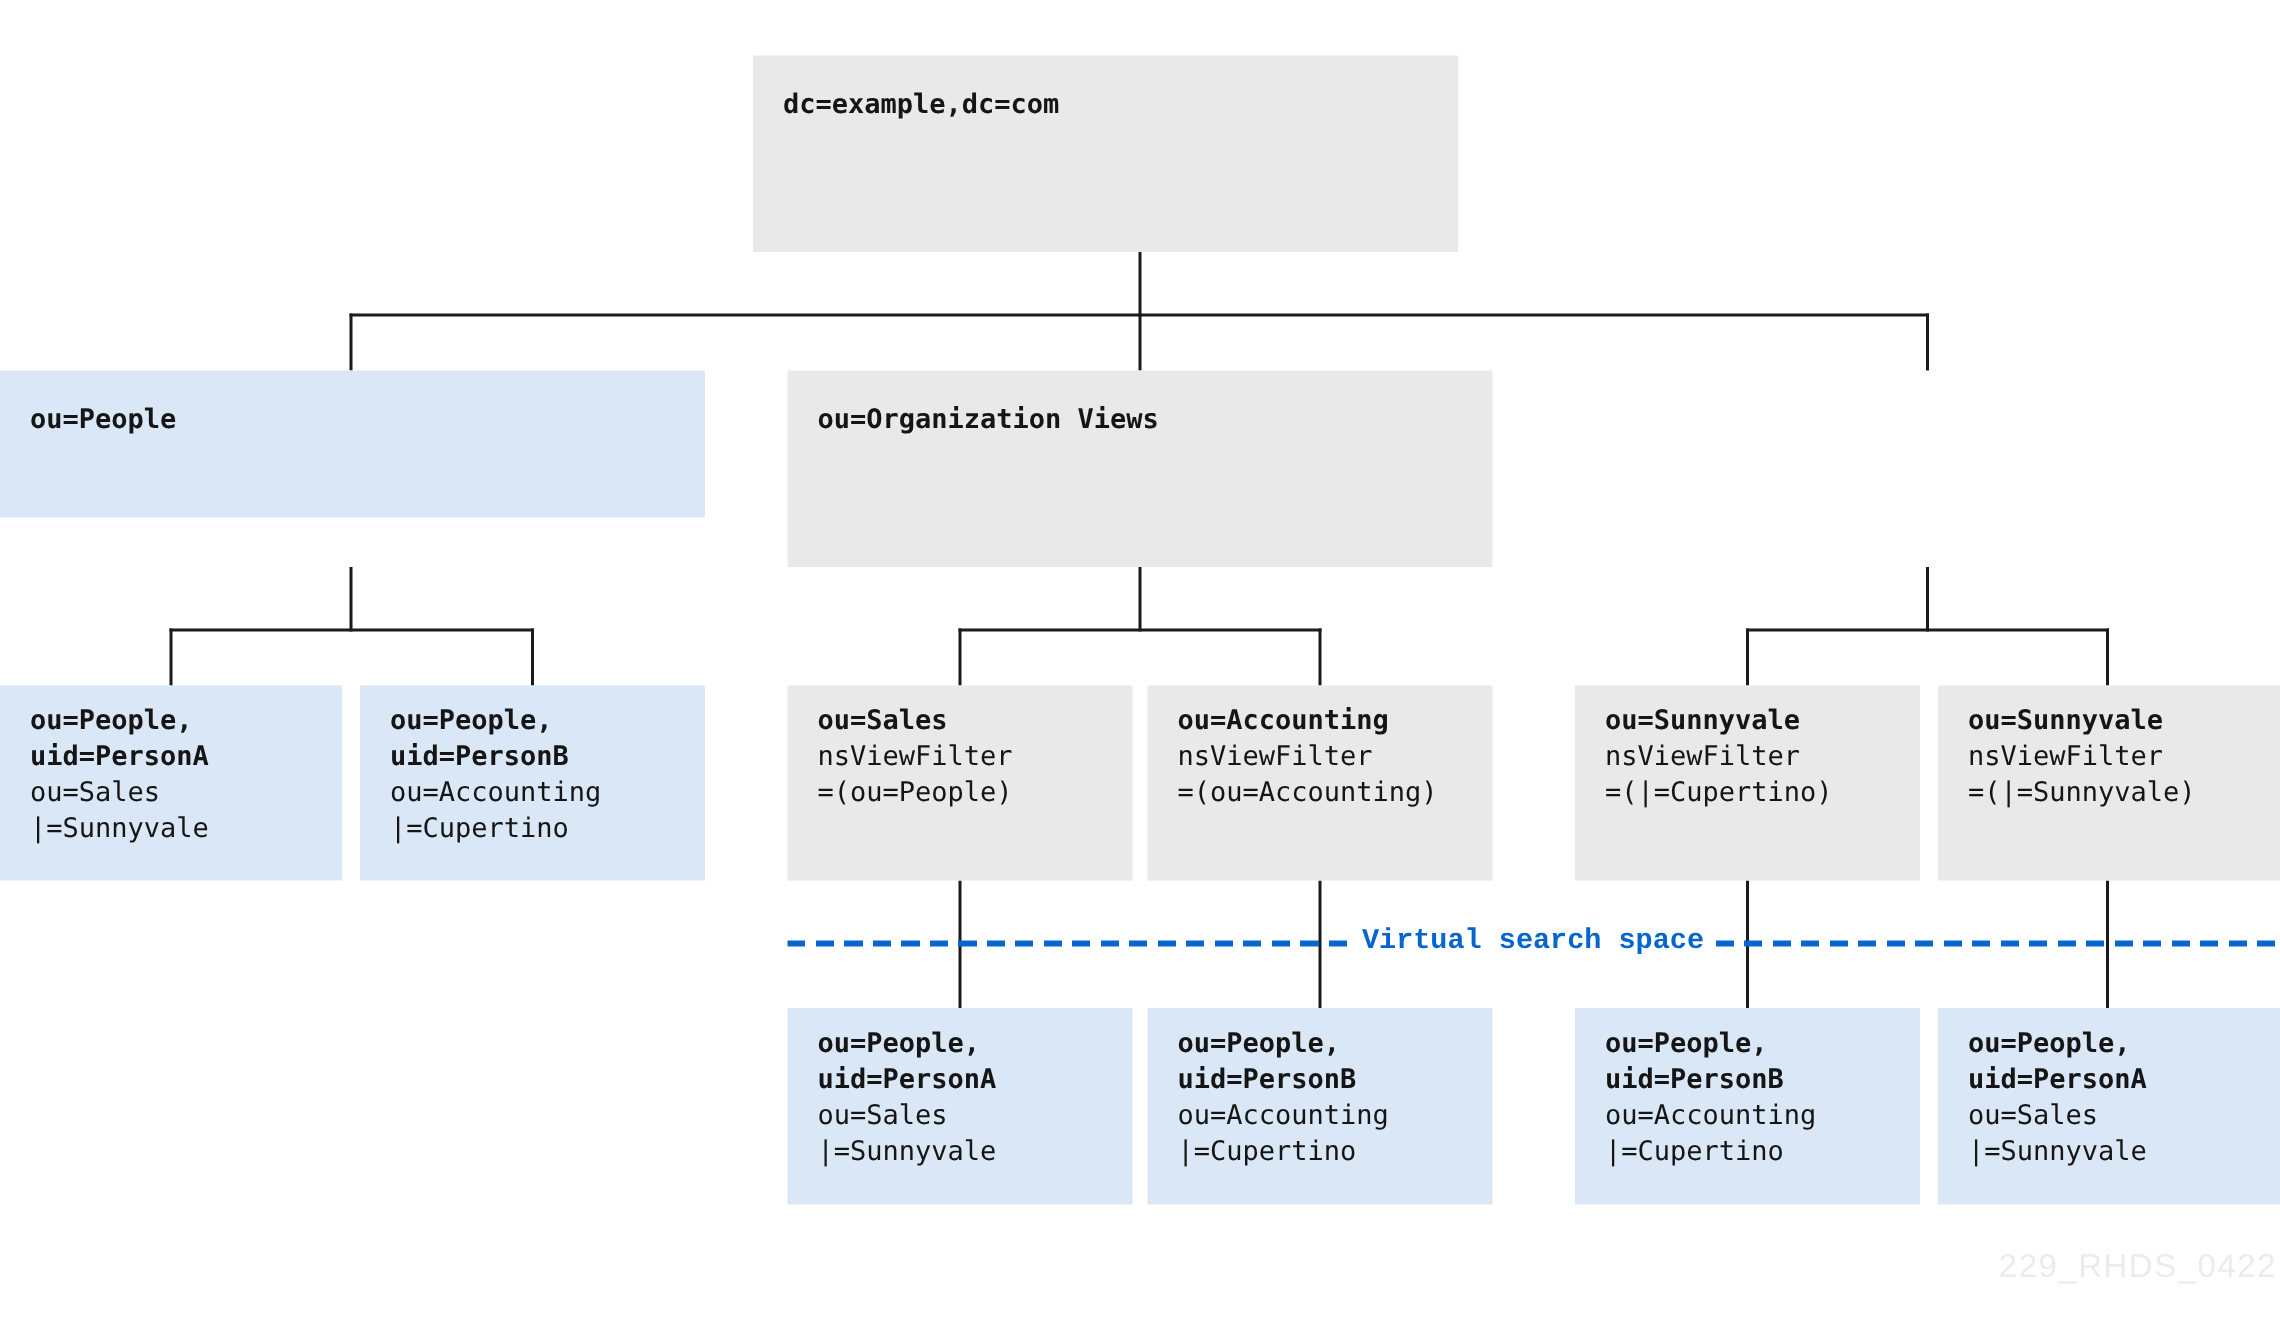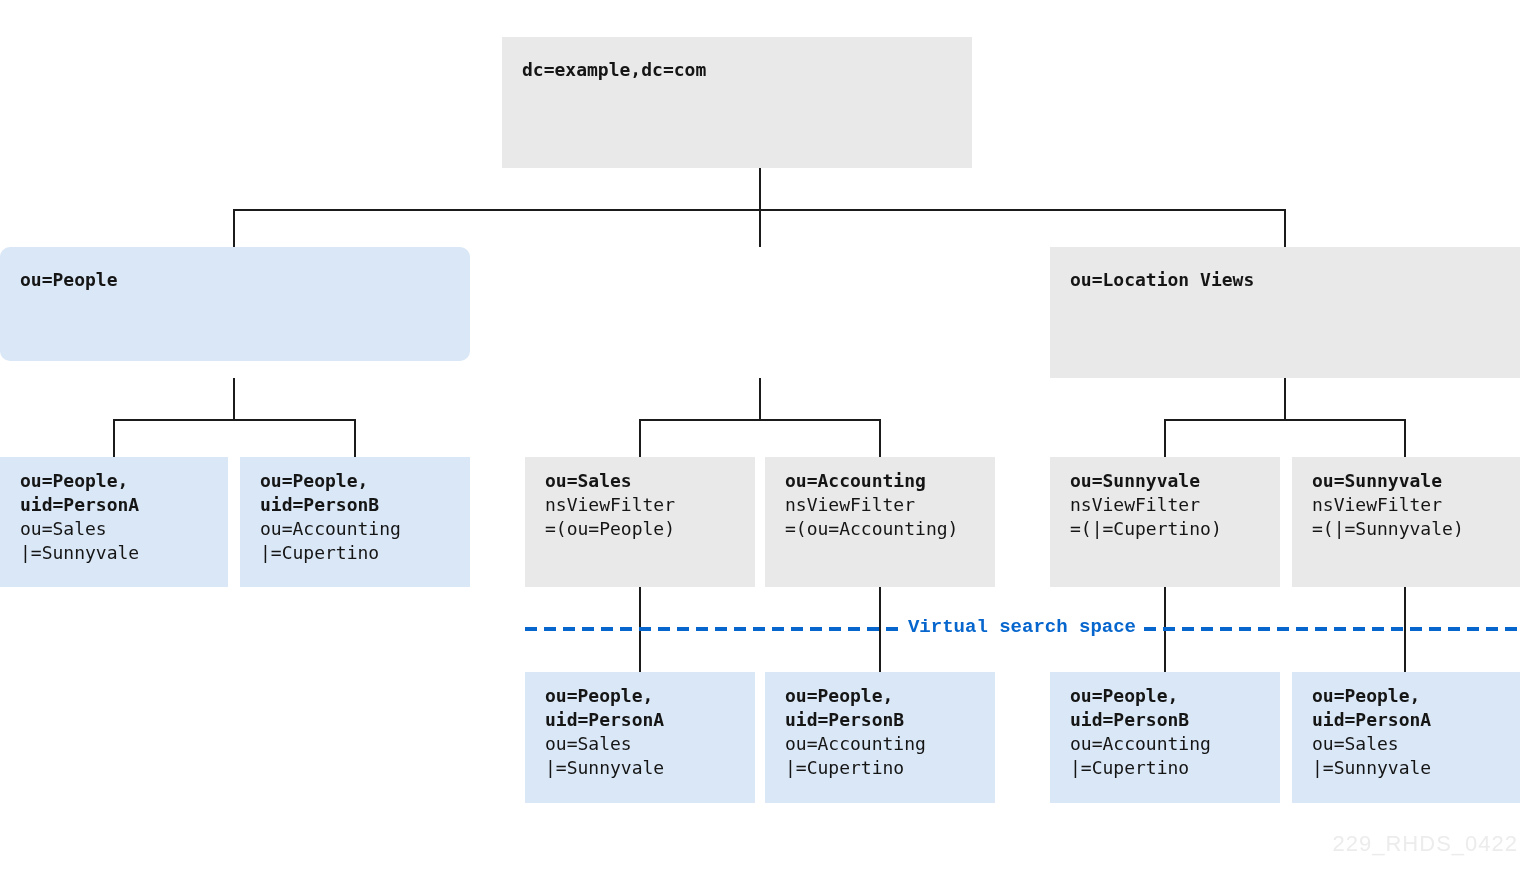--- a/index.html
+++ b/index.html
@@ -91,25 +91,25 @@
 
   <div class="vline" style="left:639px; top:587px; height:85px;"></div>
   <div class="vline" style="left:879px; top:587px; height:85px;"></div>
   <div class="vline" style="left:1164px; top:587px; height:85px;"></div>
   <div class="vline" style="left:1404px; top:587px; height:85px;"></div>
 
   <div class="box gray header bold" style="left:502px; top:37px; width:470px; height:131px;">
     <span class="ln">dc=example,dc=com</span>
   </div>
 
-  <div class="box blue header bold" style="left:0px; top:247px; width:470px; height:114px;border-radius:10px;">
+  <div class="box blue header bold" style="left:0px; top:247px; width:470px; height:98px;">
     <span class="ln">ou=People</span>
   </div>
-  <div class="box gray header bold" style="left:1050px; top:247px; width:470px; height:131px;">
-    <span class="ln">ou=Location Views</span>
+  <div class="box gray header bold" style="left:525px; top:247px; width:470px; height:131px;">
+    <span class="ln">ou=Organization Views</span>
   </div>
 
   <div class="box blue" style="left:0px; top:457px; width:228px; height:130px;">
     <span class="ln bold">ou=People,</span>
     <span class="ln bold">uid=PersonA</span>
     <span class="ln">ou=Sales</span>
     <span class="ln">|=Sunnyvale</span>
   </div>
   <div class="box blue" style="left:240px; top:457px; width:230px; height:130px;">
     <span class="ln bold">ou=People,</span>

